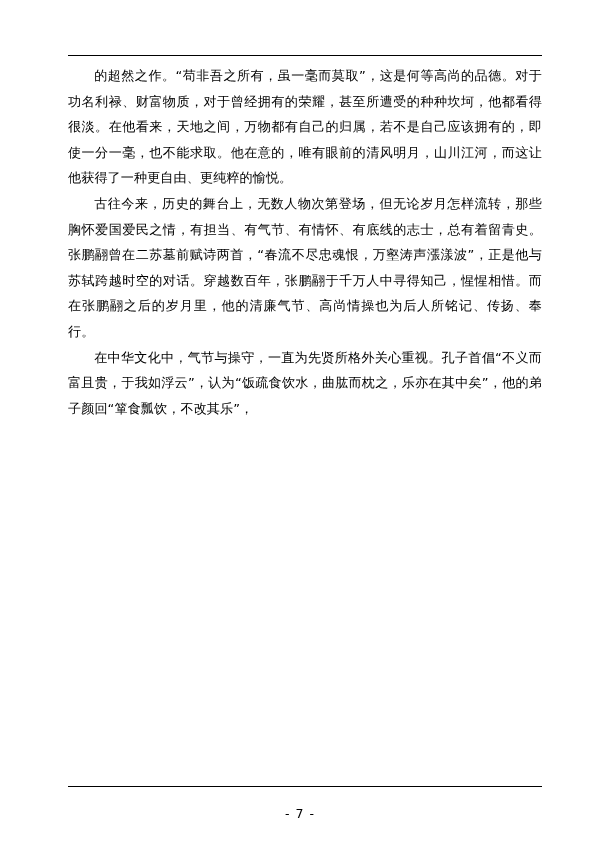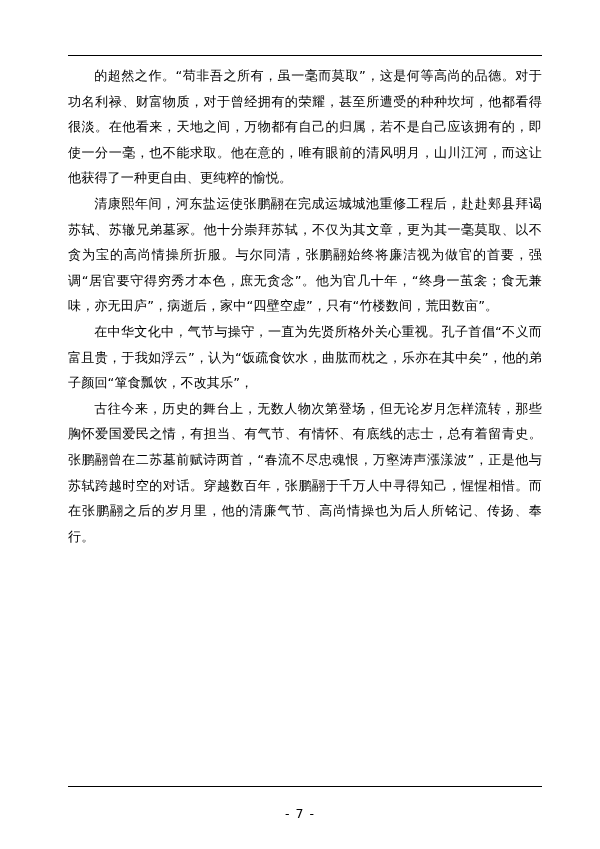--- a/index.html
+++ b/index.html
@@ -62,22 +62,21 @@
 </style>
 </head>
 <body>
 
 <div class="page">
 
   <div class="rule-top"></div>
 
   <div class="body-text">
     <p>的超然之作。“苟非吾之所有，虽一毫而莫取”，这是何等高尚的品德。对于功名利禄、财富物质，对于曾经拥有的荣耀，甚至所遭受的种种坎坷，他都看得很淡。在他看来，天地之间，万物都有自己的归属，若不是自己应该拥有的，即使一分一毫，也不能求取。他在意的，唯有眼前的清风明月，山川江河，而这让他获得了一种更自由、更纯粹的愉悦。</p>
-    <p>清康熙年间，河东盐运使张鹏翮在完成运城城池重修工程后，赴赴郏县拜谒苏轼、苏辙兄弟墓冢。他十分崇拜苏轼，不仅为其文章，更为其一毫莫取、以不贪为宝的高尚情操所折服。与尔同清，张鹏翮始终将廉洁视为做官的首要，强调“居官要守得穷秀才本色，庶无贪念”。他为官几十年，“终身一茧衾；食无兼味，亦无田庐”，病逝后，家中“四壁空虚”，只有“竹楼数间，荒田数亩”。</p>
+    <p>古往今来，历史的舞台上，无数人物次第登场，但无论岁月怎样流转，那些胸怀爱国爱民之情，有担当、有气节、有情怀、有底线的志士，总有着留青史。张鹏翮曾在二苏墓前赋诗两首，“春流不尽忠魂恨，万壑涛声漲漾波”，正是他与苏轼跨越时空的对话。穿越数百年，张鹏翮于千万人中寻得知己，惺惺相惜。而在张鹏翮之后的岁月里，他的清廉气节、高尚情操也为后人所铭记、传扬、奉行。</p>
     <p>在中华文化中，气节与操守，一直为先贤所格外关心重视。孔子首倡“不义而富且贵，于我如浮云”，认为“饭疏食饮水，曲肱而枕之，乐亦在其中矣”，他的弟子颜回“箪食瓢饮，不改其乐”，</p>
-    <p>古往今来，历史的舞台上，无数人物次第登场，但无论岁月怎样流转，那些胸怀爱国爱民之情，有担当、有气节、有情怀、有底线的志士，总有着留青史。张鹏翮曾在二苏墓前赋诗两首，“春流不尽忠魂恨，万壑涛声漲漾波”，正是他与苏轼跨越时空的对话。穿越数百年，张鹏翮于千万人中寻得知己，惺惺相惜。而在张鹏翮之后的岁月里，他的清廉气节、高尚情操也为后人所铭记、传扬、奉行。</p>
   </div>
 
   <div class="rule-bottom"></div>
 
   <div class="page-number">- 7 -</div>
 
 </div>
 
 </body></html>

